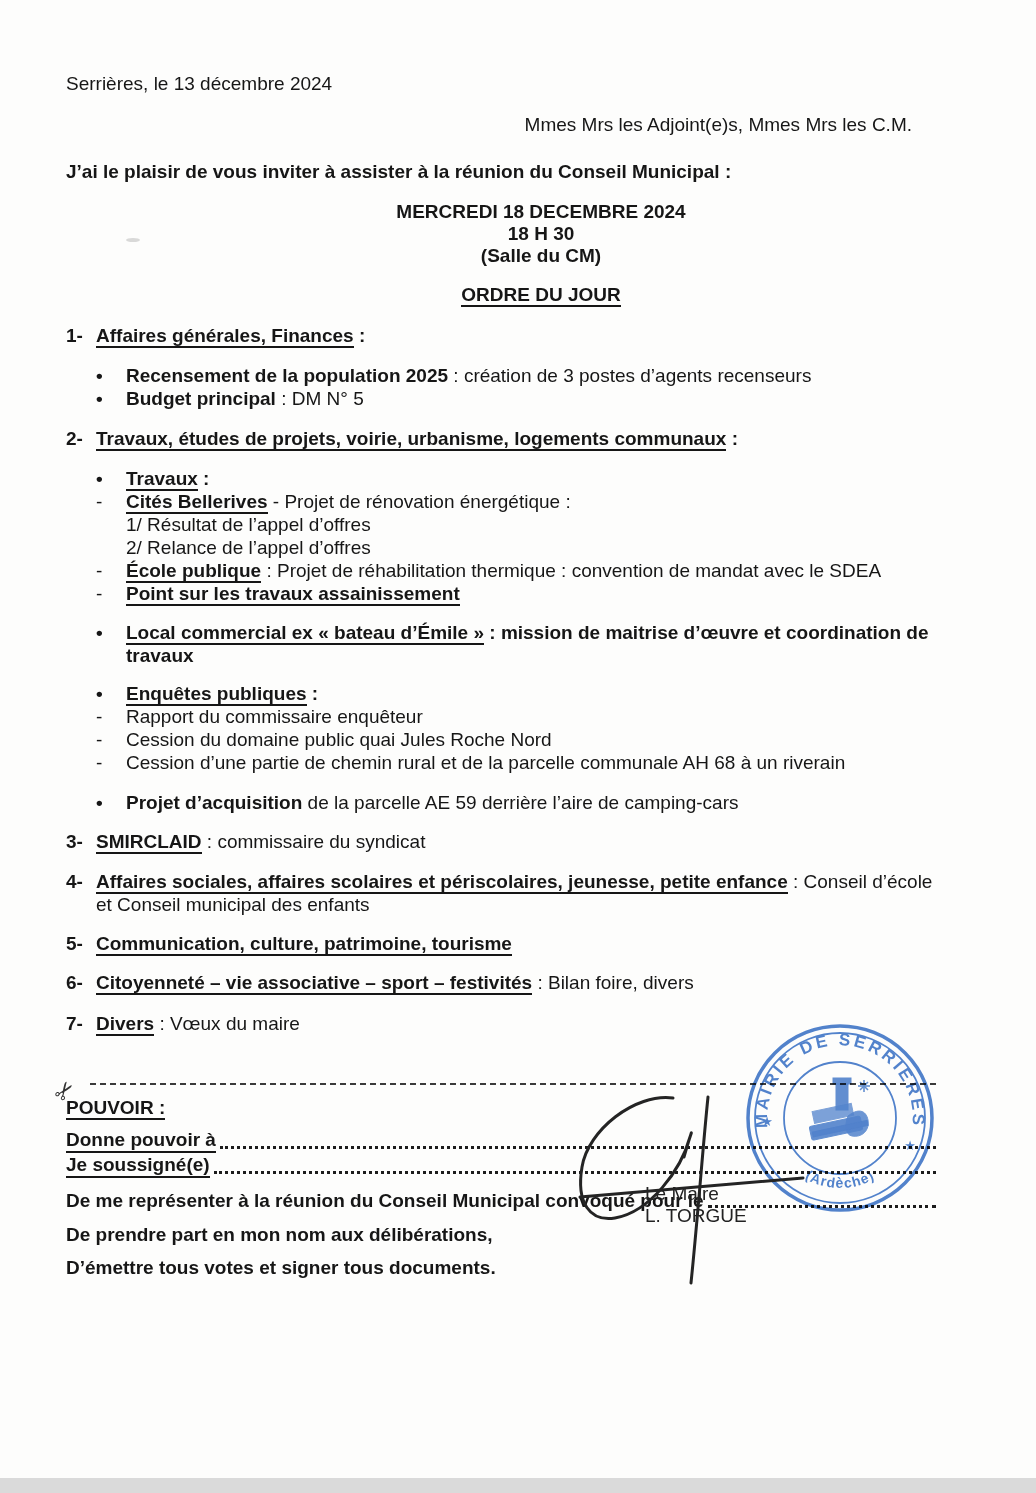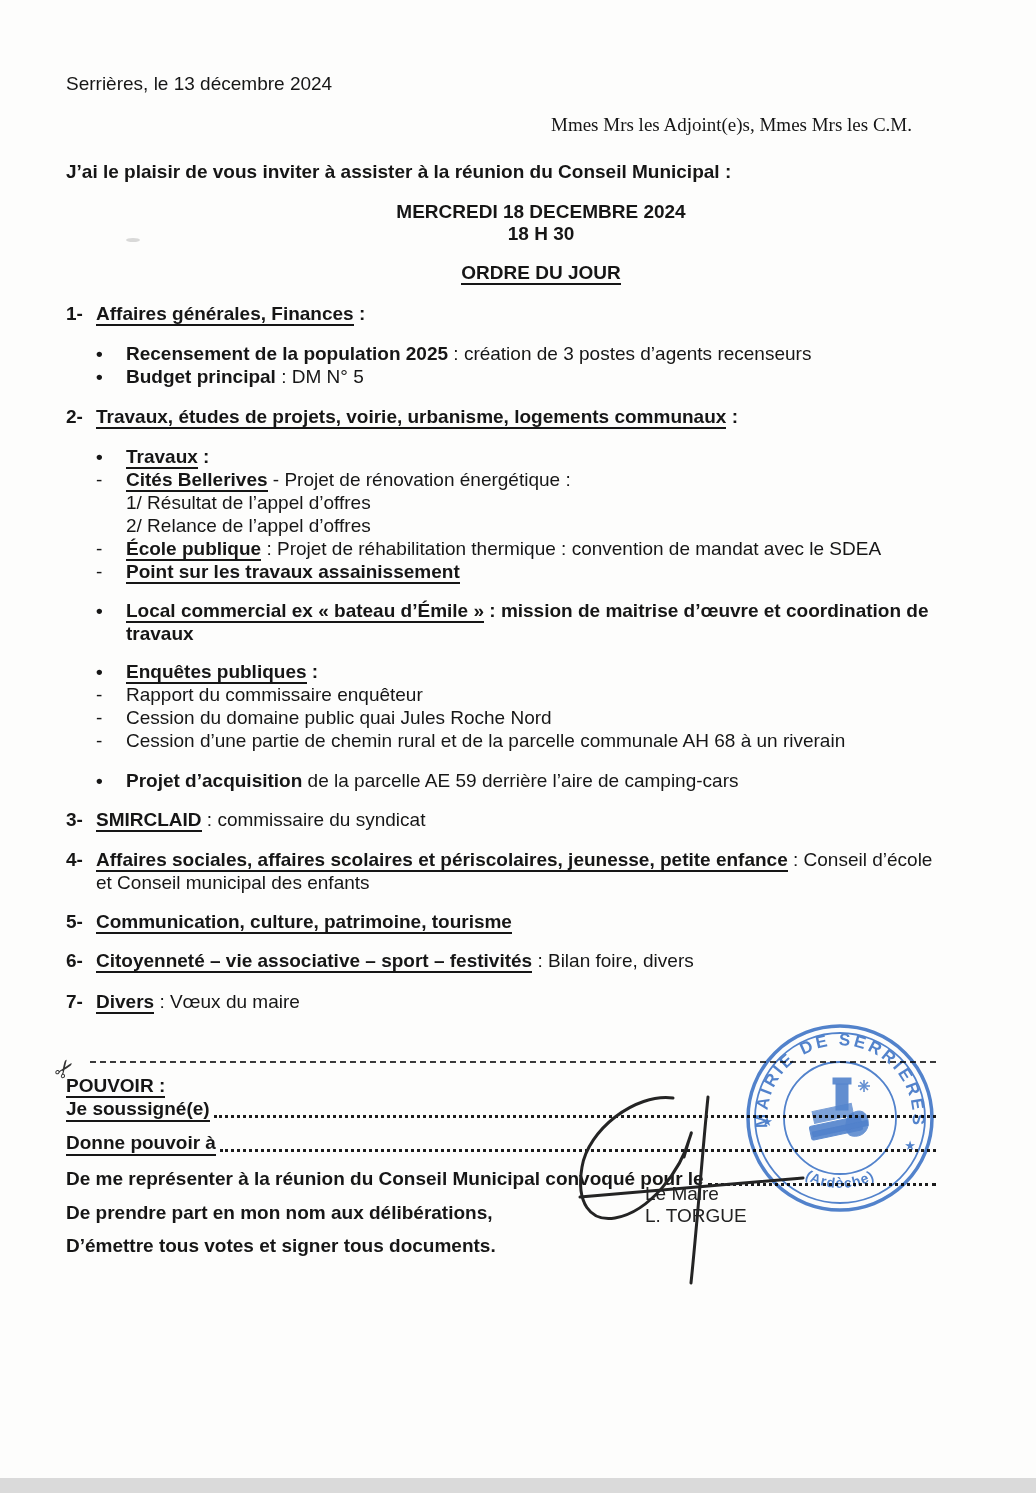--- a/index.html
+++ b/index.html
@@ -47,27 +47,28 @@
   .smudge{position:absolute; left:126px; top:238px; width:14px; height:4px; background:#c9c9c9; border-radius:50%; opacity:.7;}
 </style>
 </head>
 <body>
 
 <div class="page">
   <div class="content">
 
     <div>Serrières, le 13 décembre 2024</div>
 
-    <div class="right" style="margin-top:18px;font-family:Liberation Serif, serif;">Mmes Mrs les Adjoint(e)s, Mmes Mrs les C.M.</div>
+    <div class="right" style="margin-top:18px;">Mmes Mrs les Adjoint(e)s, Mmes Mrs les C.M.</div>
 
     <div class="bold" style="margin-top:24px;">J’ai le plaisir de vous inviter à assister à la réunion du Conseil Municipal :</div>
 
     <div class="centerblock" style="margin-top:18px;">
       <div>MERCREDI 18 DECEMBRE 2024</div>
       <div>18 H 30</div>
+      <div>(Salle du CM)</div>
     </div>
 
     <div class="ordretitle"><span class="u">ORDRE DU JOUR</span></div>
 
 
     <div class="numrow gap18">
       <div class="numcol">1-</div>
       <div class="numbody bold"><span class="u">Affaires générales, Finances</span><span> :</span></div>
     </div>
 
@@ -164,27 +165,27 @@
       <div class="numbody"><b class="u">Divers</b><span> : Vœux du maire</span></div>
     </div>
 
     <div class="cutrow">
       <div class="scissors">✂</div>
       <div class="cutline"></div>
     </div>
 
     <div class="pv-para" style="margin-top:2px;"><span class="u">POUVOIR :</span></div>
 
+    <div class="pvline" style="margin-top:9px;">
+      <span class="u">Donne pouvoir à </span>
+      <span class="dotline"></span>
+    </div>
+
     <div class="pvline">
       <span class="u">Je soussigné(e)</span>
-      <span class="dotline"></span>
-    </div>
-
-    <div class="pvline" style="margin-top:9px;">
-      <span class="u">Donne pouvoir à </span>
       <span class="dotline"></span>
     </div>
 
     <div class="pvline" style="margin-top:11px;">
       <span>De me représenter à la réunion du Conseil Municipal convoqué pour le </span>
       <span class="dotline"></span>
     </div>
 
     <div class="pv-para" style="margin-top:11px;">De prendre part en mon nom aux délibérations,</div>
     <div class="pv-para" style="margin-top:10px;">D’émettre tous votes et signer tous documents.</div>

